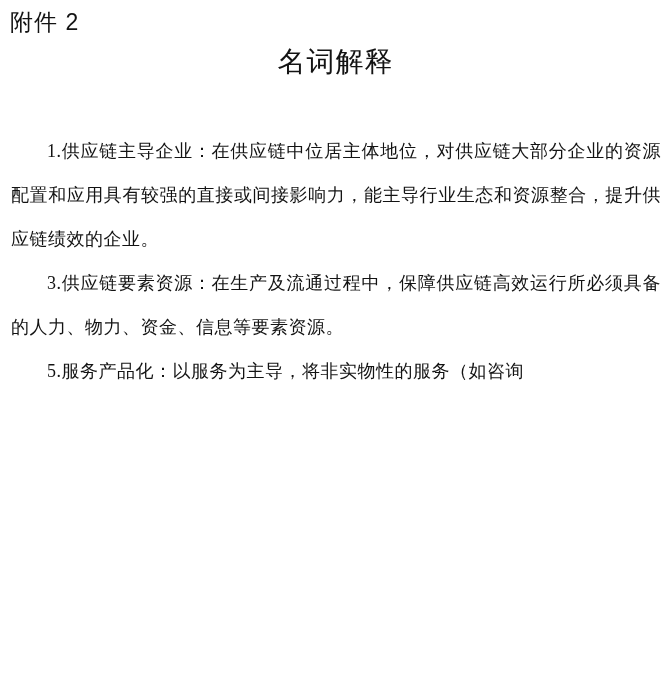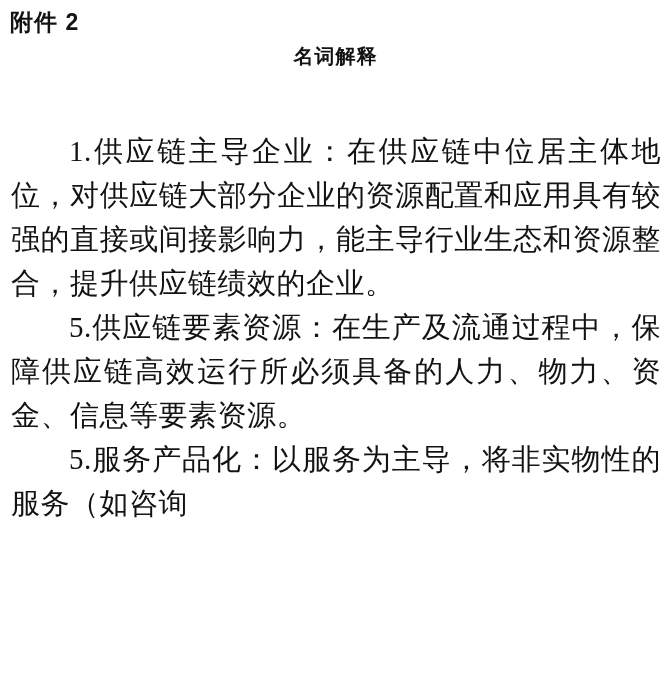--- a/index.html
+++ b/index.html
@@ -14,59 +14,59 @@
     background: #ffffff;
     color: #131313;
     overflow: hidden;
     font-family: "Liberation Serif", "DejaVu Serif", serif;
   }
   .attachment-label {
     position: absolute;
     top: 7px;
     left: 10px;
     font-family: "Liberation Sans", "DejaVu Sans", sans-serif;
-    font-weight: 700;
+    font-weight: 400;
     font-size: 23px;
     letter-spacing: 1px;
     white-space: pre;
   }
   .doc-title {
     position: absolute;
     top: 43px;
     left: 0;
     right: 0;
     text-align: center;
-    font-size: 20px;
-    font-weight: 700;
+    font-size: 28px;
+    font-weight: 400;
     letter-spacing: 1px;
   }
   .doc-body {
     position: absolute;
     top: 129px;
     left: 11px;
     width: 650px;
   }
   .doc-body p {
     margin: 0;
-    font-size: 29px;
+    font-size: 18px;
     line-height: 44px;
     letter-spacing: 0.5px;
     text-indent: 2em;
     text-align: justify;
     text-justify: inter-ideograph;
   }
 </style>
 </head>
 <body>
 
 <div class="page">
 
   <div class="attachment-label">附件 2</div>
 
   <div class="doc-title">名词解释</div>
 
   <div class="doc-body">
     <p>1.供应链主导企业：在供应链中位居主体地位，对供应链大部分企业的资源配置和应用具有较强的直接或间接影响力，能主导行业生态和资源整合，提升供应链绩效的企业。</p>
-    <p>5.供应链要素资源：在生产及流通过程中，保障供应链高效运行所必须具备的人力、物力、资金、信息等要素资源。</p>
+    <p>3.供应链要素资源：在生产及流通过程中，保障供应链高效运行所必须具备的人力、物力、资金、信息等要素资源。</p>
     <p>5.服务产品化：以服务为主导，将非实物性的服务（如咨询</p>
   </div>
 
 </div>
 
 </body></html>

